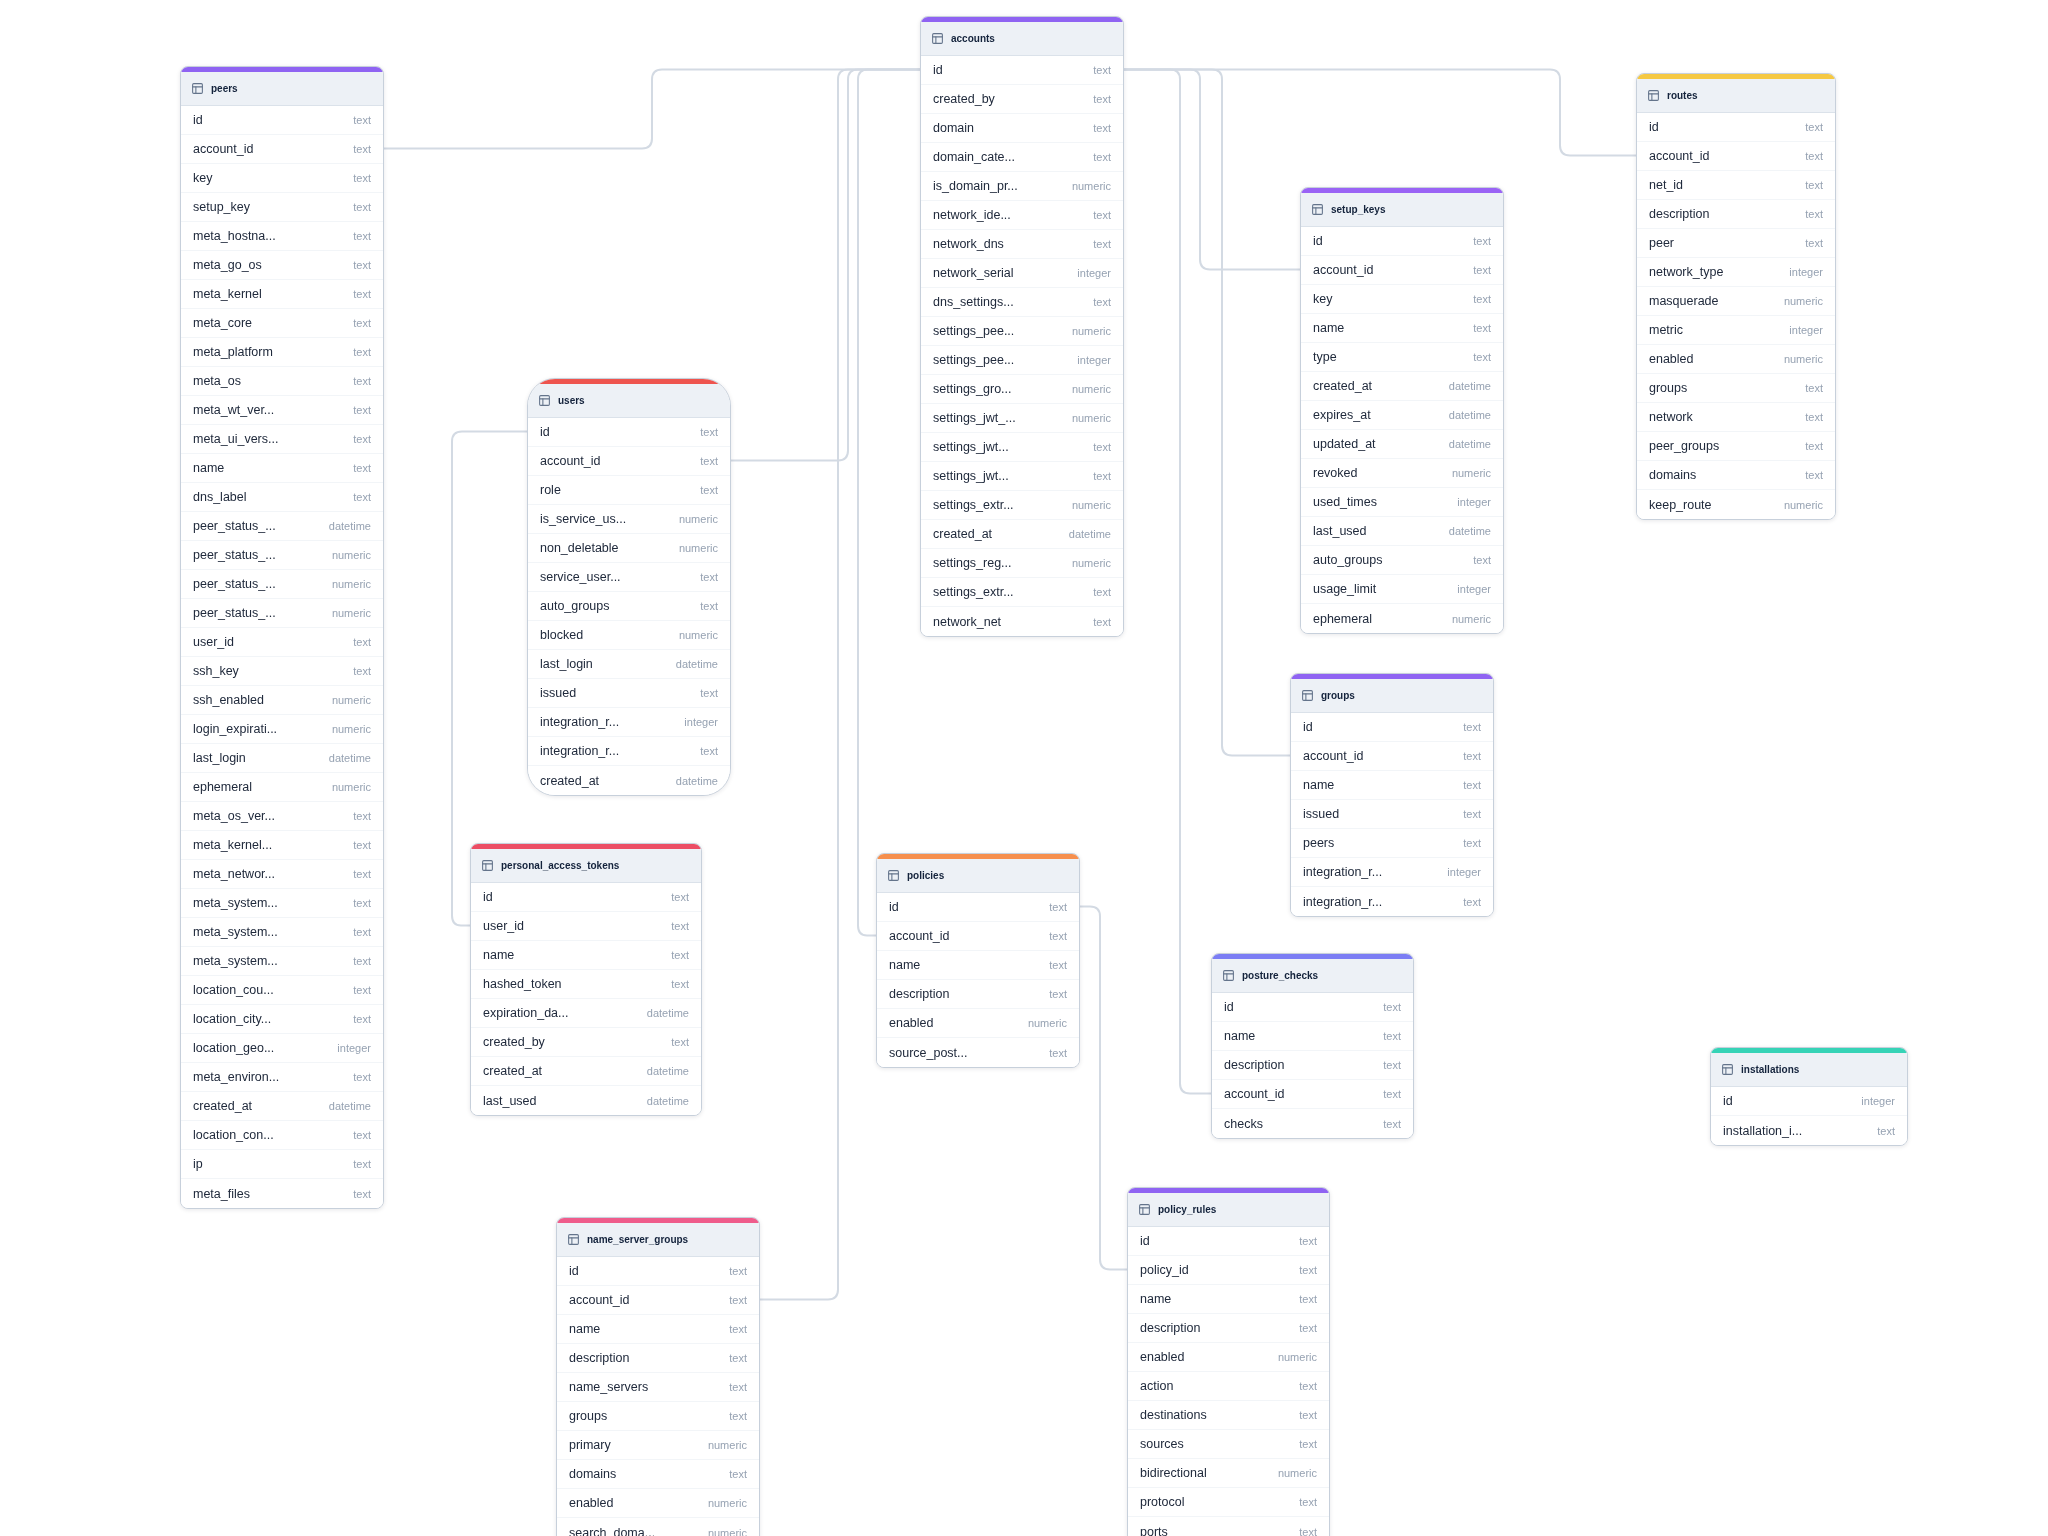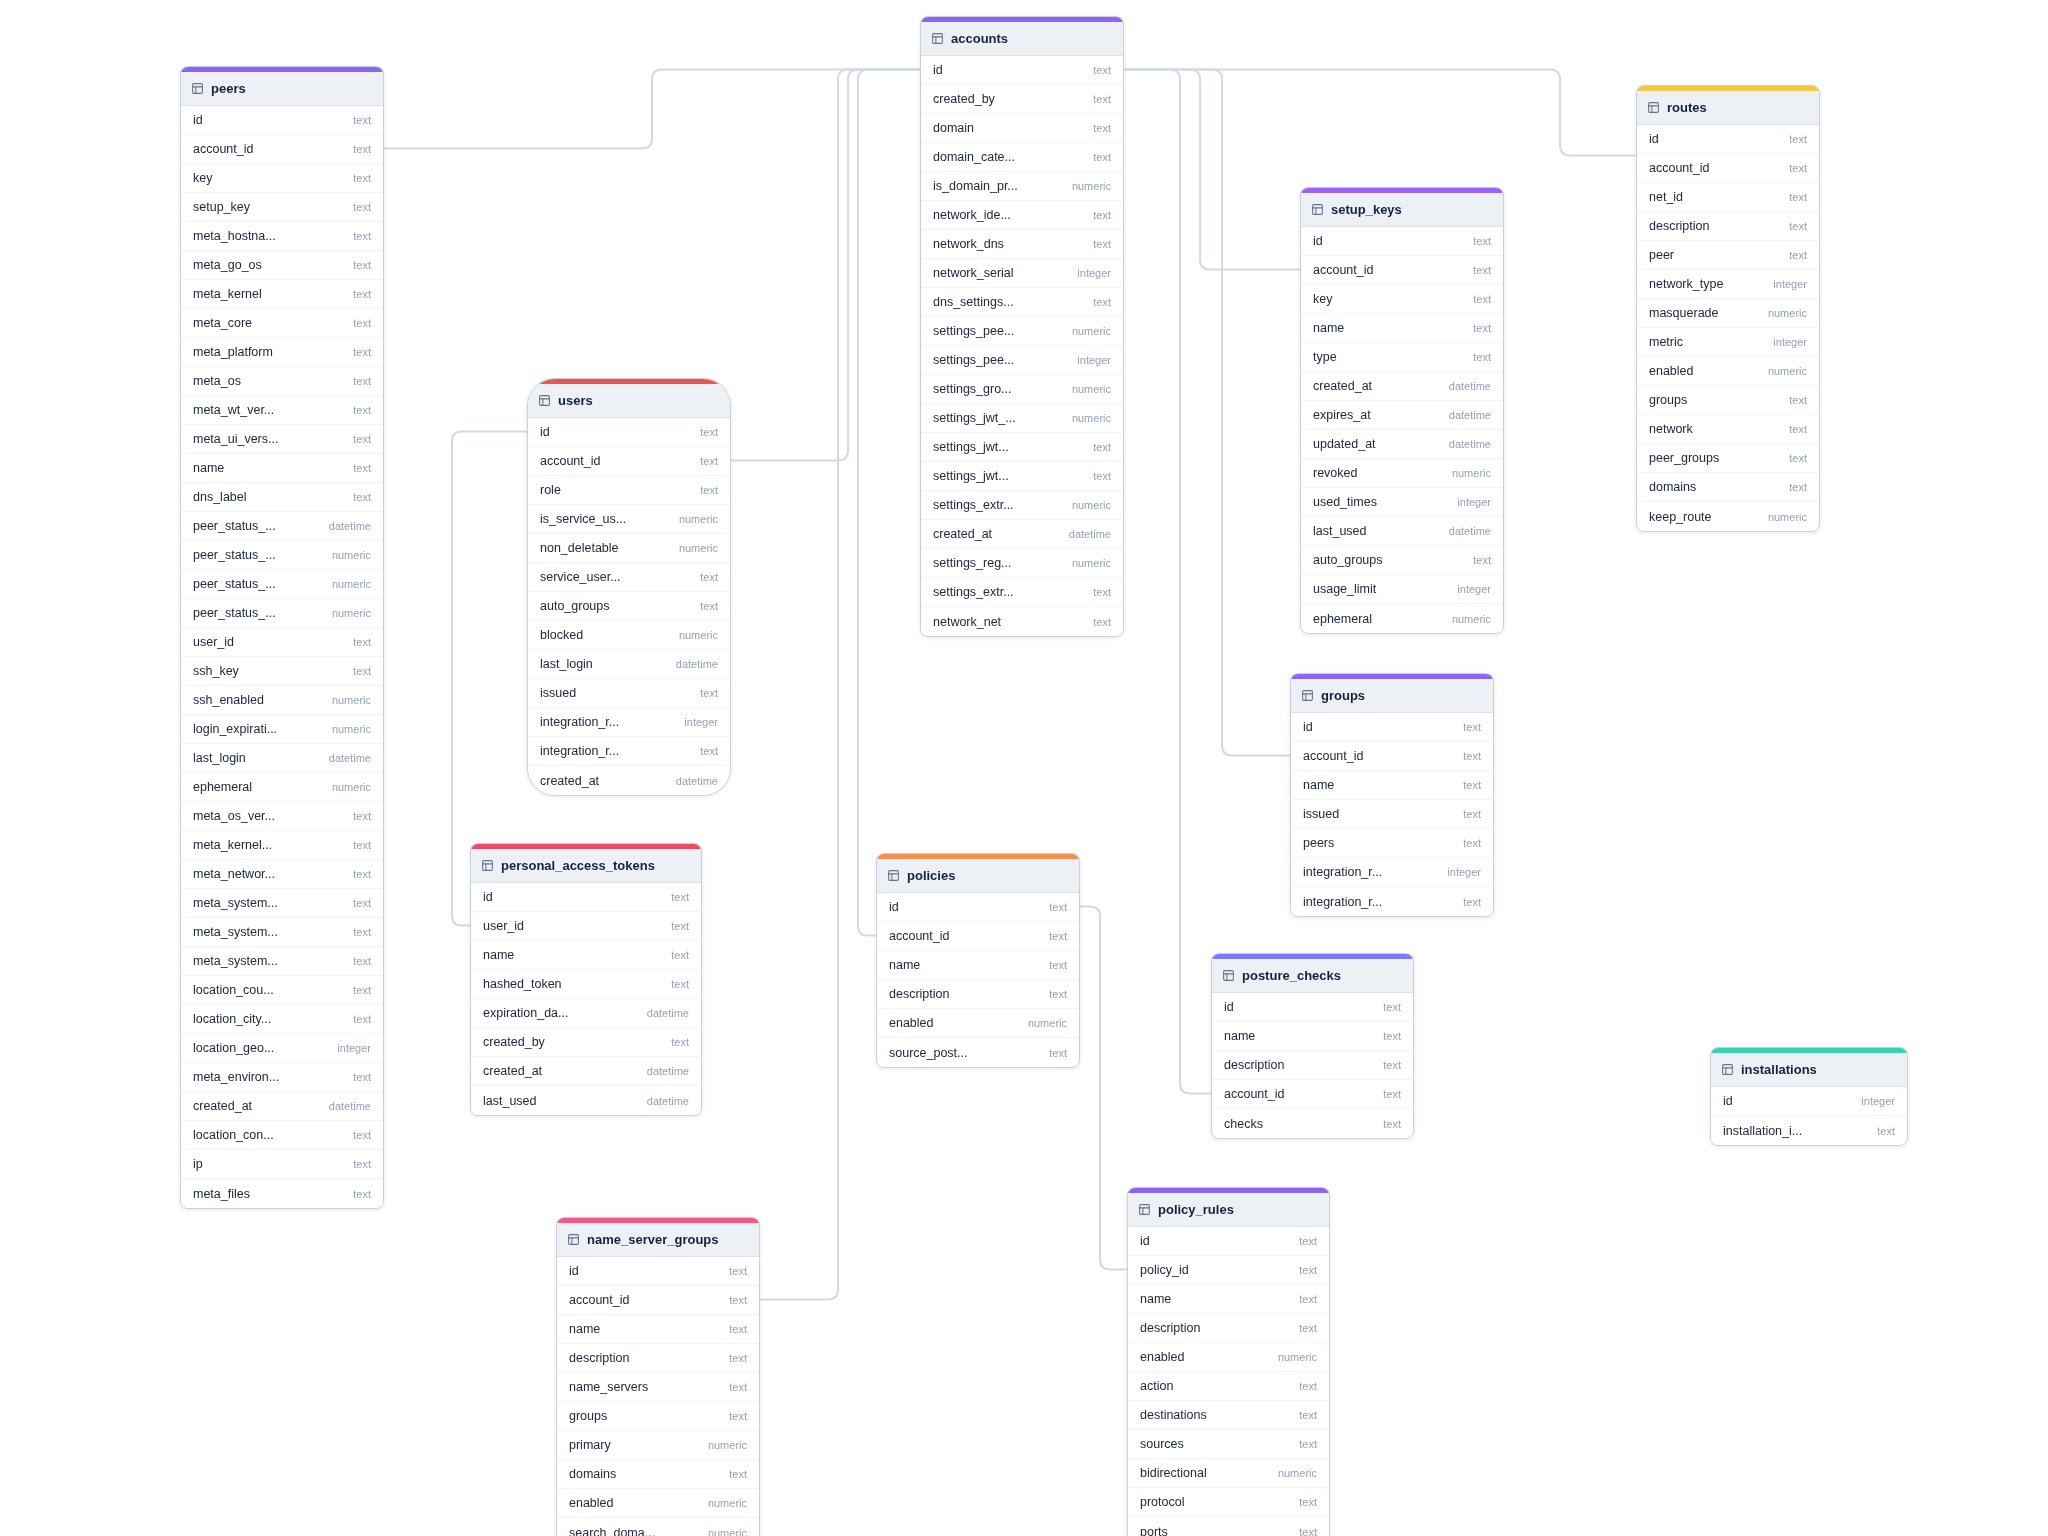--- a/index.html
+++ b/index.html
@@ -7,21 +7,21 @@
   body{font-family:"Liberation Sans",sans-serif;background:#ffffff}
   #canvas{position:relative;width:2048px;height:1536px;background:#ffffff;overflow:hidden}
   #wires{position:absolute;left:0;top:0;width:2048px;height:1536px}
   .wire{fill:none;stroke:#d3dae3;stroke-width:2;stroke-linecap:round}
   .table-card{position:absolute;background:#ffffff;border:1px solid #c7d0db;border-radius:8px;
               box-shadow:0 1px 4px rgba(15,23,42,.10);overflow:hidden}
   .accent{height:5px}
   .thead{display:flex;align-items:center;gap:7px;height:34px;padding:0 10px;
          background:#edf1f6;border-bottom:1px solid #dbe2ea}
   .ticon{display:flex;align-items:center}
-  .tname{font-size:13px;font-weight:700;color:#14233c;white-space:nowrap}
+  .tname{font-size:10px;font-weight:700;color:#14233c;white-space:nowrap}
   .frow{display:flex;align-items:center;justify-content:space-between;height:29px;
         padding:0 12px;border-bottom:1px solid #f2f5f8;background:#fff}
   .frow:last-child{border-bottom:none}
   .fname{font-size:12.5px;color:#202a3c;white-space:nowrap}
   .ftype{font-size:11px;color:#96a2b2;white-space:nowrap}
 </style>
 </head>
 <body>
 
 <div id="canvas">
@@ -467,21 +467,21 @@
       </div>
       <div class="frow">
         <span class="fname">usage_limit</span>
         <span class="ftype">integer</span>
       </div>
       <div class="frow">
         <span class="fname">ephemeral</span>
         <span class="ftype">numeric</span>
       </div>
     </div>
-    <div class="table-card" style="left: 1636px; top: 73px; width: 184px; margin-top: 12px;">
+    <div class="table-card" style="left: 1636px; top: 73px; width: 200px;">
       <div class="accent" style="background: rgb(245, 200, 66);"></div>
       <div class="thead">
         <span class="ticon">
           <svg width="13" height="13" viewBox="0 0 24 24" fill="none" stroke="#64748b" stroke-width="2" stroke-linecap="round" stroke-linejoin="round">
             <rect x="3" y="3" width="18" height="18" rx="2"></rect>
             <path d="M3 9h18"></path>
             <path d="M9 9v12"></path>
           </svg>
         </span>
         <span class="tname">routes</span>

